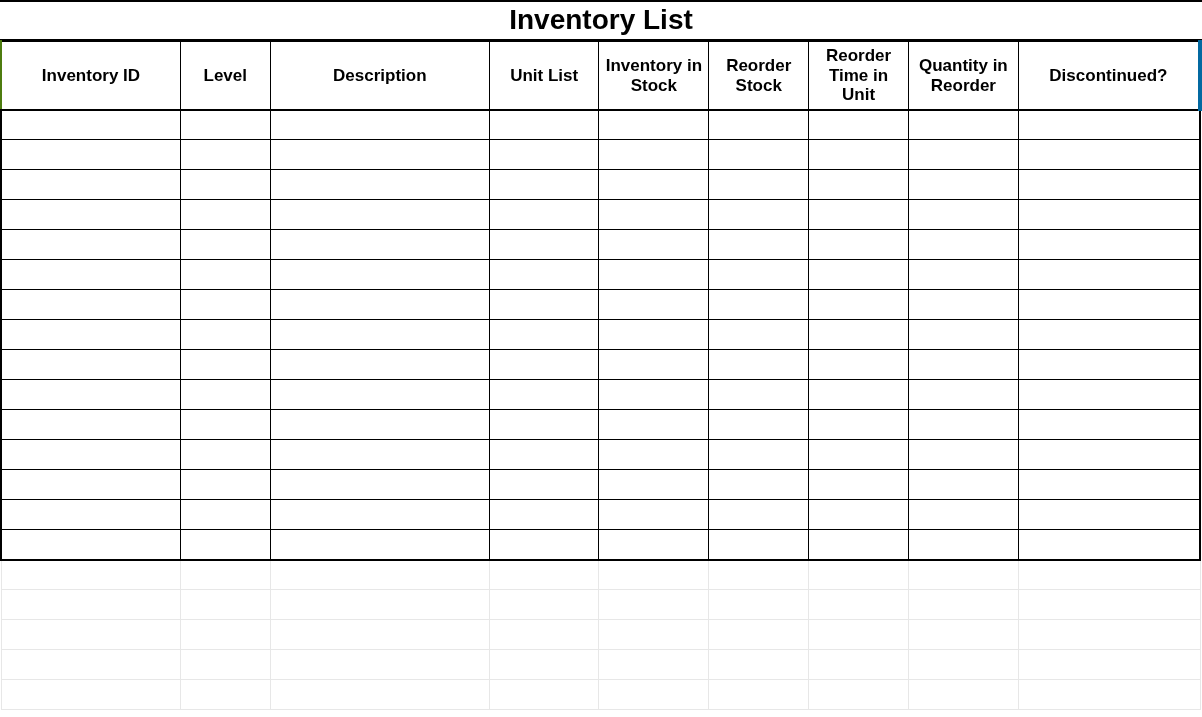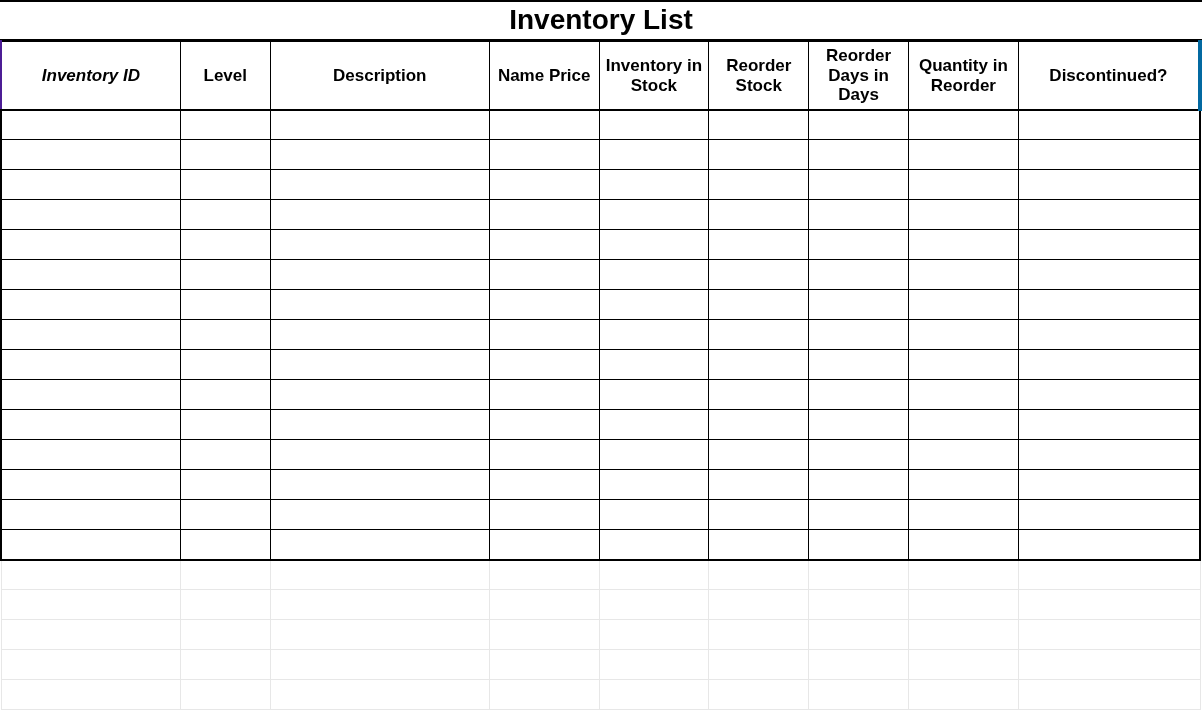--- a/index.html
+++ b/index.html
@@ -39,22 +39,21 @@
       font-weight: bold;
       font-size: 17px;
       line-height: 1.15;
       padding: 4px 4px;
       text-align: center;
       vertical-align: middle;
       height: 64px;
       background: #fff;
     }
     table.main th:first-child {
-      border-left: 2px solid #4c1d95;
-      font-style: italic;
+      border-left: 2px solid #4d7c0f;
     }
     table.main th:last-child {
       border-right: 4px solid #0369a1;
     }
     table.main td.dark {
       border: 1px solid #000;
       height: 30px;
       background: #fff;
     }
     table.main td.dark:first-child {
@@ -103,24 +102,24 @@
         <col class="c-level">
       <col class="c-days">
         <col class="c-qrord">
         <col class="c-disc">
     </colgroup>
     <thead>
       <tr>
         <th>Inventory ID</th>
         <th>Level</th>
         <th>Description</th>
-        <th>Name Price</th>
+        <th>Unit List</th>
         <th>Inventory in Stock</th>
         <th>Reorder Stock</th>
-        <th>Reorder Days in Days</th>
+        <th>Reorder Time in Unit</th>
         <th>Quantity in Reorder</th>
         <th>Discontinued?</th>
       </tr>
     </thead>
     <tbody>
         <tr>
           <td class="dark"></td>
           <td class="dark"></td>
           <td class="dark"></td>
           <td class="dark"></td>

